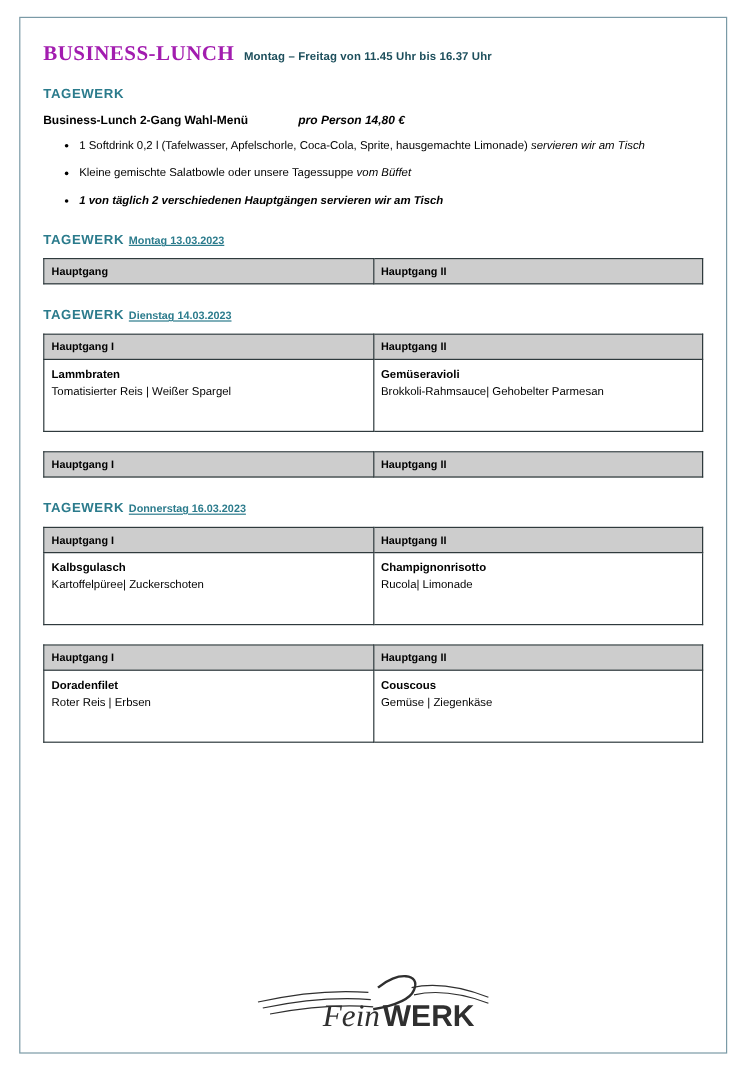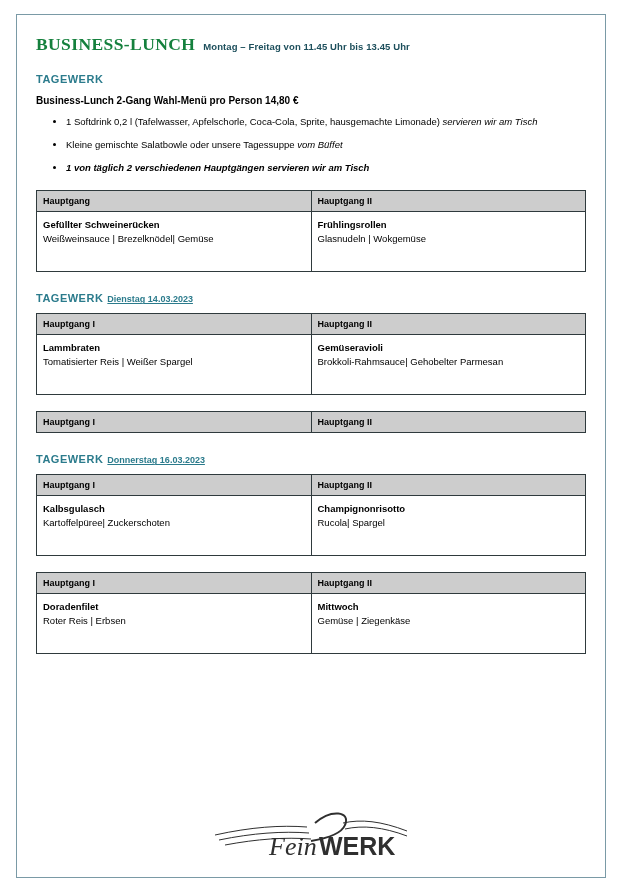--- a/index.html
+++ b/index.html
@@ -44,21 +44,21 @@
     display: flex;
     align-items: baseline;
     gap: 8px;
     margin-bottom: 18px;
   }
   .doc-title {
     font-family: "Liberation Serif", serif;
     font-size: 17.5px;
     font-weight: bold;
     letter-spacing: 0.4px;
-    color: #15803d;
+    color: #a21caf;
   }
   .doc-subtitle {
     font-size: 9.5px;
     font-weight: bold;
     color: #1d4f5c;
     letter-spacing: 0.1px;
   }
 
   
   .intro-brand {
@@ -67,20 +67,22 @@
     color: #2b7b8c;
     letter-spacing: 0.5px;
     margin-bottom: 10px;
   }
   .intro-line {
     font-size: 10px;
     font-weight: bold;
     margin-bottom: 9px;
   }
   .intro-line .price {
+    font-style: italic;
+    margin-left: 39px;
   }
   ul.intro-list {
     margin: 0 0 0 4px;
     padding-left: 26px;
     list-style: disc;
   }
   ul.intro-list li {
     font-size: 9.5px;
     margin-bottom: 9px;
     line-height: 1.45;
@@ -168,21 +170,21 @@
 </head>
 <body>
 
 <div class="page">
   <div class="page-border"></div>
 
   <div class="content">
 
     <div class="doc-header">
       <span class="doc-title">BUSINESS-LUNCH</span>
-      <span class="doc-subtitle">Montag – Freitag von 11.45 Uhr bis 13.45 Uhr</span>
+      <span class="doc-subtitle">Montag – Freitag von 11.45 Uhr bis 16.37 Uhr</span>
     </div>
 
     <div class="intro-brand">TAGEWERK</div>
 
     <div class="intro-line">
       <span>Business-Lunch 2-Gang Wahl-Menü</span>
       <span class="price">pro Person 14,80 €</span>
     </div>
 
     <ul class="intro-list">
@@ -193,35 +195,28 @@
       <li class="bold">
         <span>Kleine gemischte Salatbowle oder unsere Tagessuppe</span>
         <span class="it">vom Büffet</span>
       </li>
       <li class="bold-italic">
         <span>1 von täglich 2 verschiedenen Hauptgängen servieren wir am Tisch</span>
       </li>
     </ul>
 
     <div class="day-section">
+      <div class="day-heading">
+        <span class="day-brand">TAGEWERK</span><span class="day-date">Montag 13.03.2023</span>
+      </div>
       <table class="menu-table">
         <tbody>
             <tr>
           <th>Hauptgang</th>
           <th>Hauptgang II</th>
-        </tr>
-        <tr>
-          <td>
-            <div class="dish-name">Gefüllter Schweinerücken</div>
-            <div class="dish-sides">Weißweinsauce | Brezelknödel| Gemüse</div>
-          </td>
-          <td>
-            <div class="dish-name">Frühlingsrollen</div>
-            <div class="dish-sides">Glasnudeln | Wokgemüse</div>
-          </td>
         </tr>
       </tbody>
         </table>
     </div>
 
     <div class="day-section">
       <div class="day-heading">
         <span class="day-brand">TAGEWERK</span><span class="day-date">Dienstag 14.03.2023</span>
       </div>
       <table class="menu-table">
@@ -265,41 +260,41 @@
           <th>Hauptgang I</th>
           <th>Hauptgang II</th>
         </tr>
         <tr>
           <td>
             <div class="dish-name">Kalbsgulasch</div>
             <div class="dish-sides">Kartoffelpüree| Zuckerschoten</div>
           </td>
           <td>
             <div class="dish-name">Champignonrisotto</div>
-            <div class="dish-sides">Rucola| Spargel</div>
+            <div class="dish-sides">Rucola| Limonade</div>
           </td>
         </tr>
       </tbody>
         </table>
     </div>
 
     <div class="day-section">
       <table class="menu-table">
         <tbody>
             <tr>
           <th>Hauptgang I</th>
           <th>Hauptgang II</th>
         </tr>
         <tr>
           <td>
             <div class="dish-name">Doradenfilet</div>
             <div class="dish-sides">Roter Reis | Erbsen</div>
           </td>
           <td>
-            <div class="dish-name">Mittwoch</div>
+            <div class="dish-name">Couscous</div>
             <div class="dish-sides">Gemüse | Ziegenkäse</div>
           </td>
         </tr>
       </tbody>
         </table>
     </div>
 
     <div class="footer">
       <div class="logo-wrap">
         <svg class="logo-svg" width="200" height="58" viewBox="0 0 200 58">

